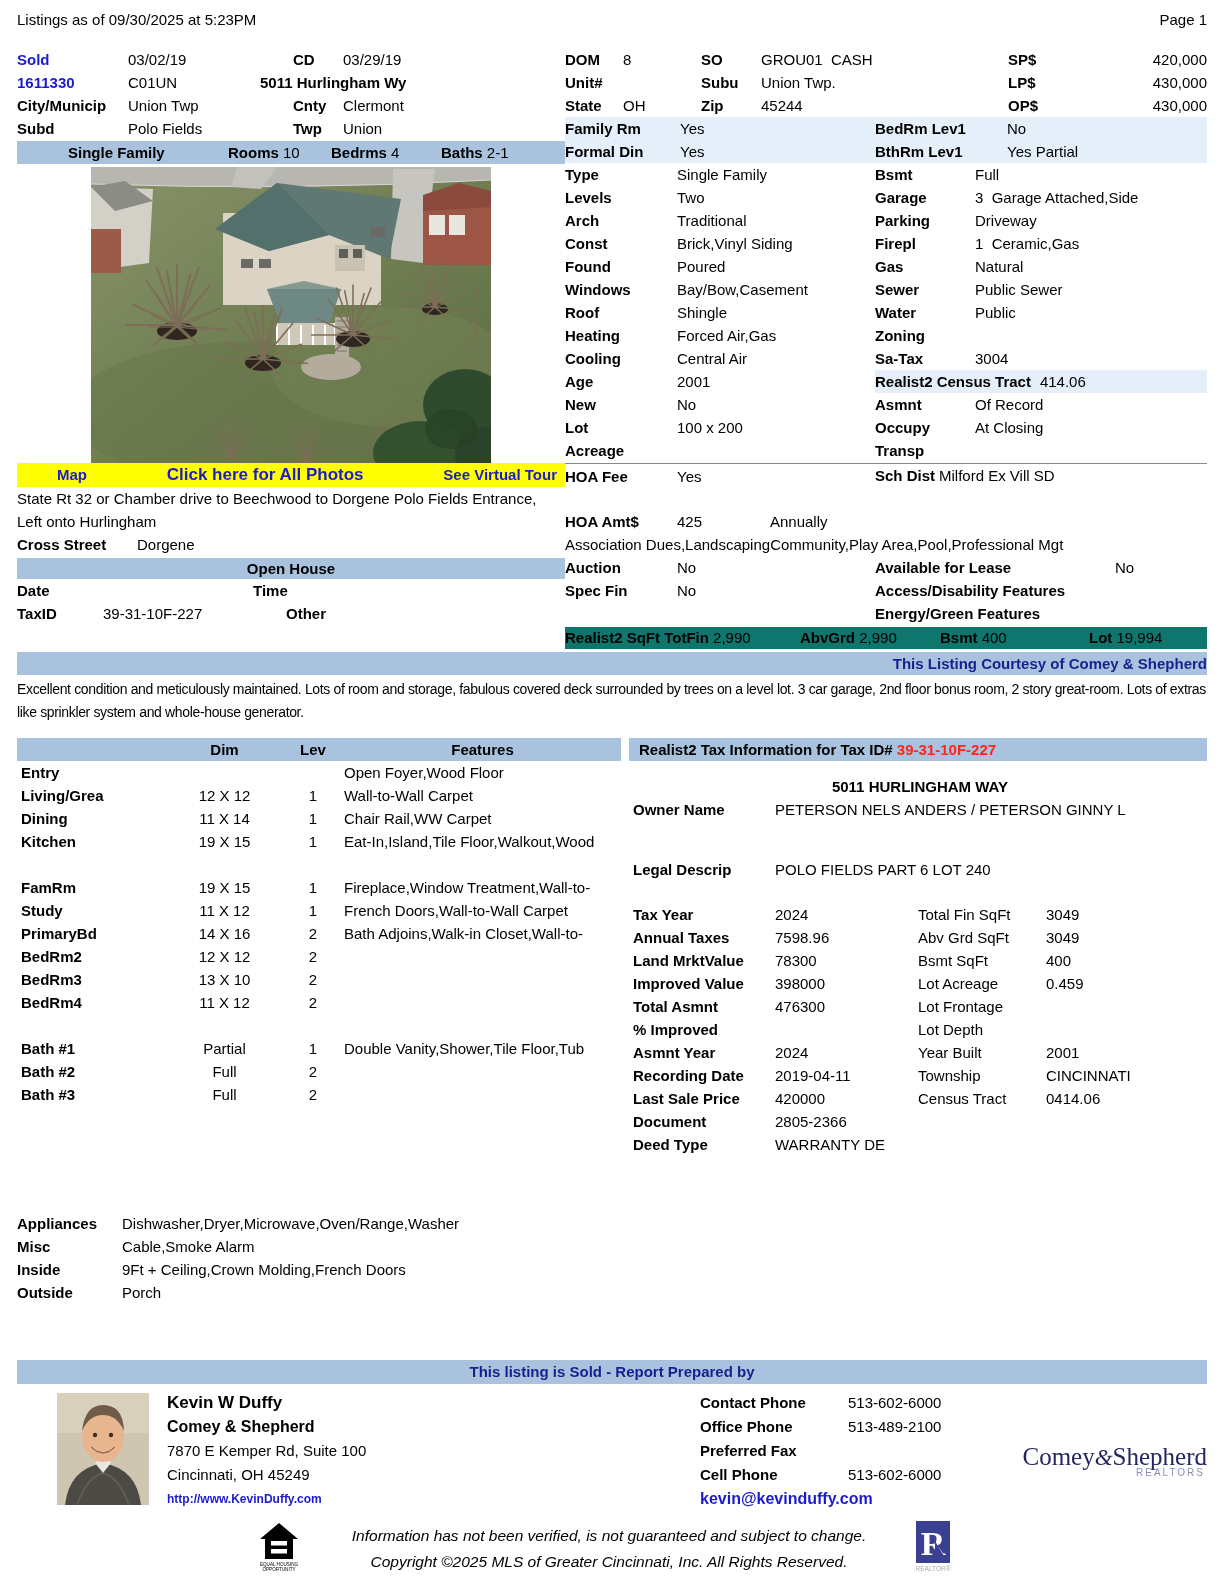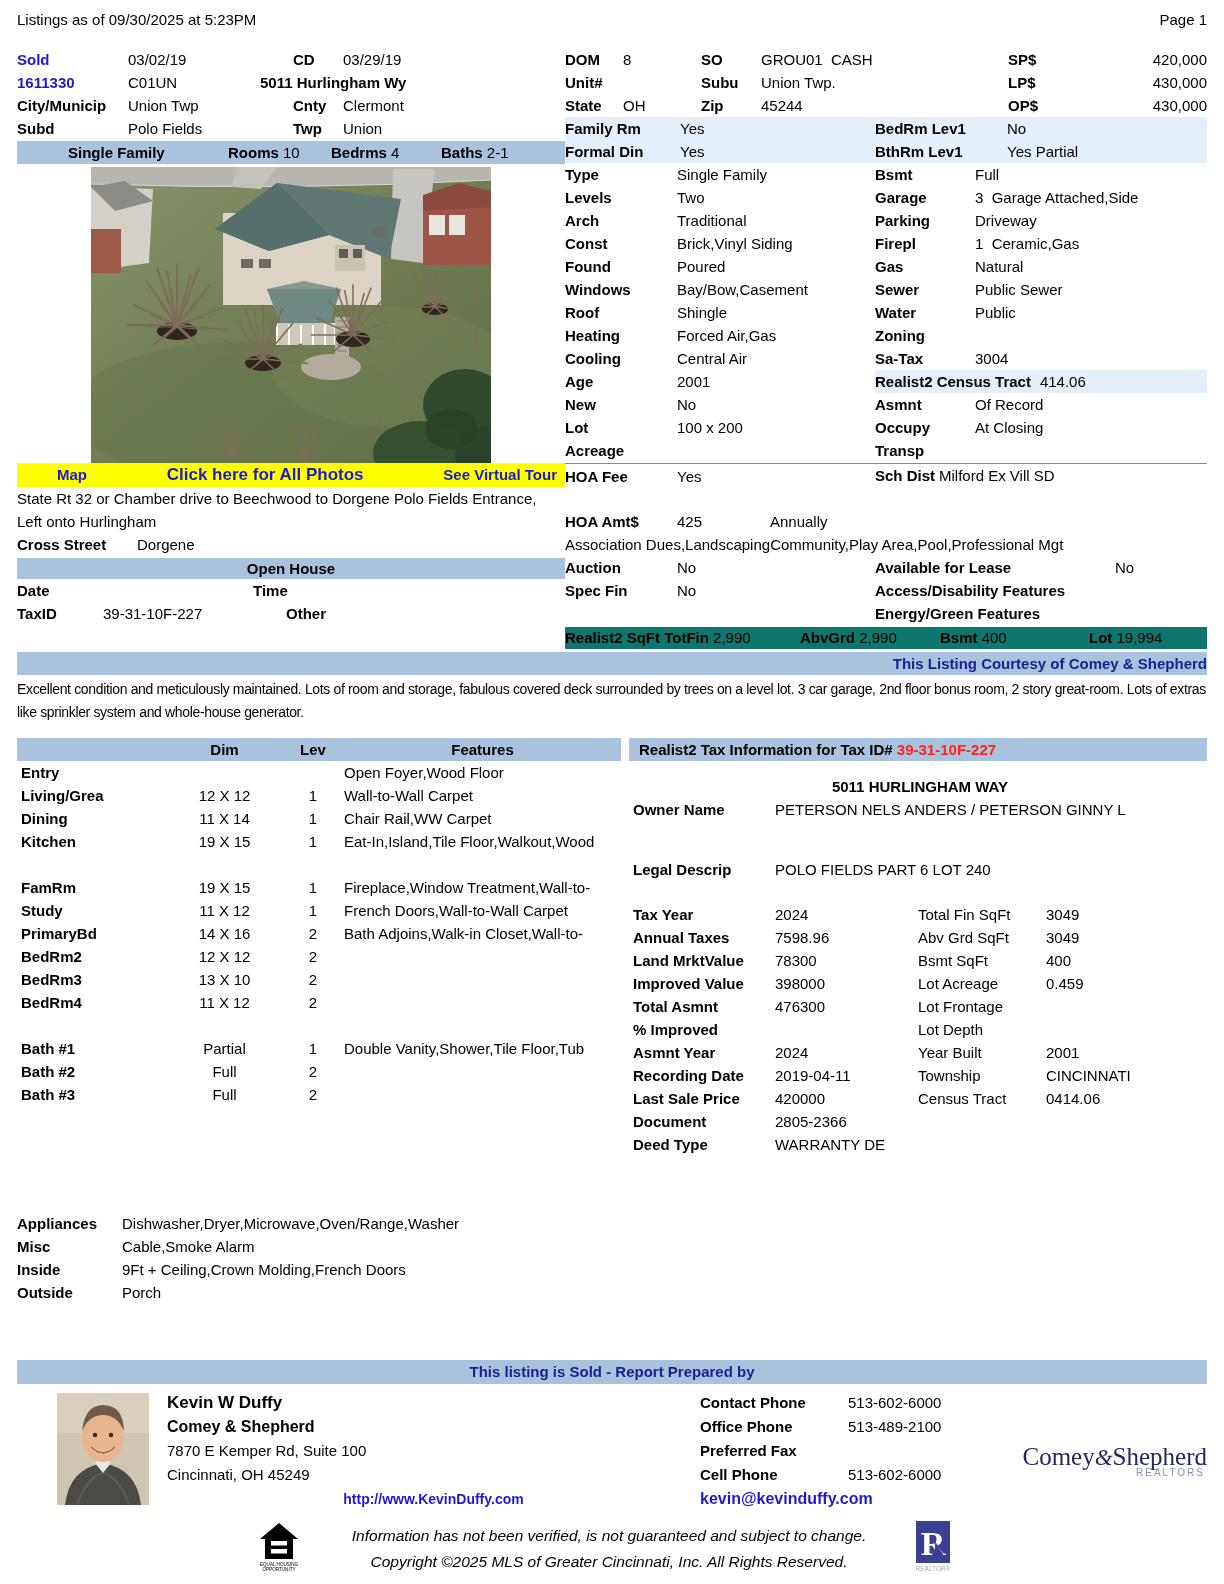--- a/index.html
+++ b/index.html
@@ -734,21 +734,21 @@
         <circle cx="38" cy="42" r="2.2" fill="#3c2f26"></circle>
         <circle cx="54" cy="42" r="2.2" fill="#3c2f26"></circle>
         <path d="M34,54 Q46,66 58,54 Q52,60 46,60 Q40,60 34,54 Z" fill="#fff" stroke="#9c5d4a" stroke-width="1"></path>
       </svg>
     </div>
     <div class="agent-info">
       <div class="b nm">Kevin W Duffy</div>
       <div class="b" style="font-size:16px;">Comey &amp; Shepherd</div>
       <div>7870 E Kemper Rd, Suite 100</div>
       <div>Cincinnati, OH 45249</div>
-      <div class="b blue" style="font-size:14px;text-align:center;">http://www.KevinDuffy.com</div>
+      <div class="b blue" style="font-size:12px;">http://www.KevinDuffy.com</div>
     </div>
     <div class="contactcol">
       <div>
 
           <div class="row" style="line-height:24px;min-height:24px;">
             <span class="ct-l">Contact Phone</span>
             <span class="ct-v v">513-602-6000</span>
           </div>
 
           <div class="row" style="line-height:24px;min-height:24px;">

